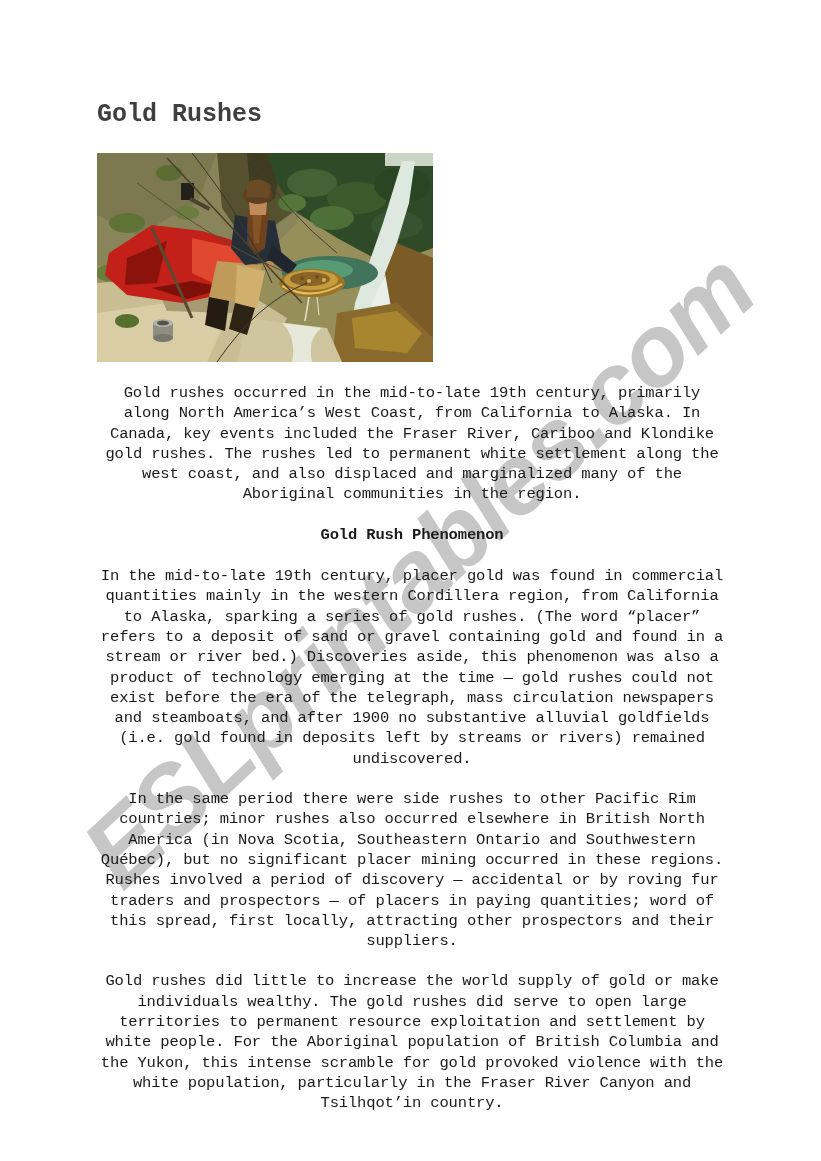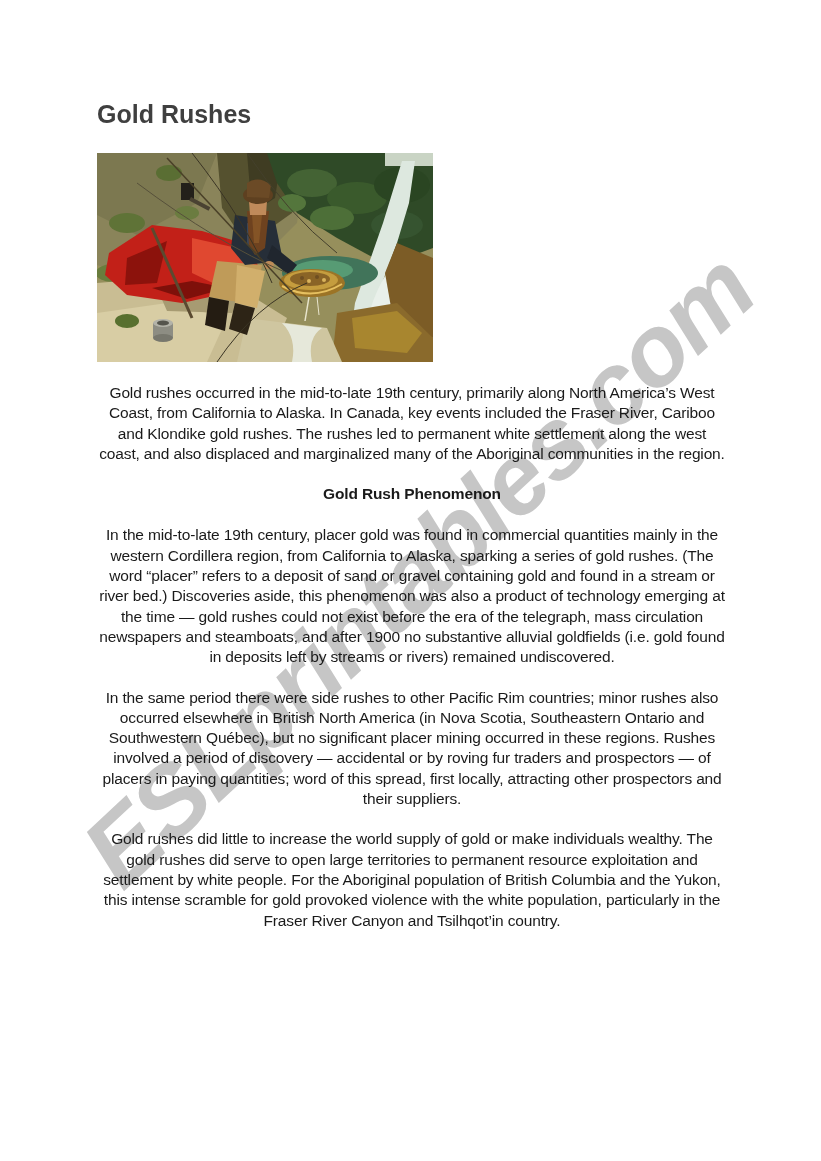--- a/index.html
+++ b/index.html
@@ -27,20 +27,21 @@
     color: var(--watermark, #c6c6c6);
     white-space: nowrap;
     z-index: 0;
     pointer-events: none;
     user-select: none;
   }
   .content {
     position: relative;
     z-index: 1;
     padding: 101px 74px 0 97px;
+    font-family: Liberation Mono, monospace;
   }
   .page-title {
     margin: 0 0 25px 0;
     font-size: 25px;
     line-height: 27px;
     font-weight: 700;
     color: var(--title, #3f3f3f);
     letter-spacing: 0;
   }
   .figure {

